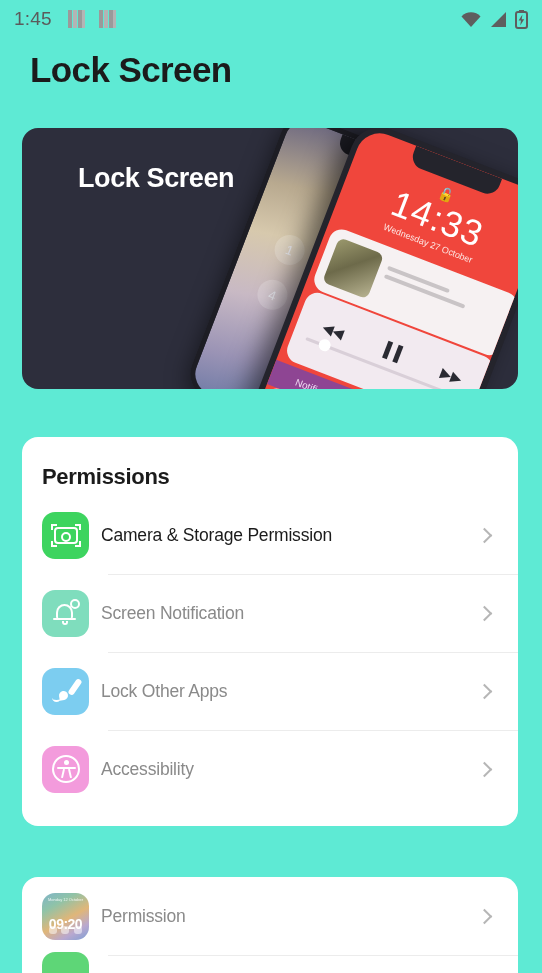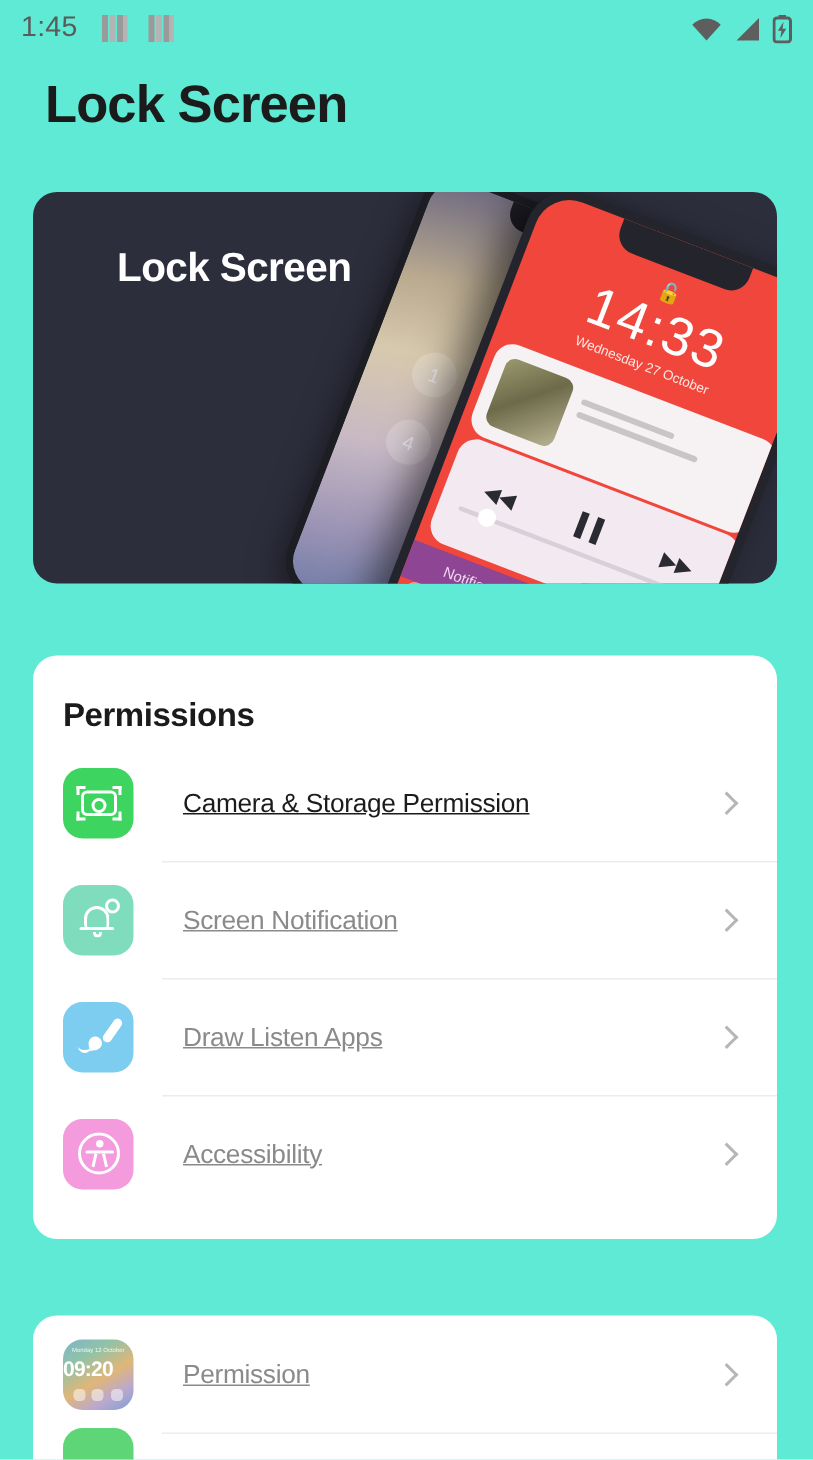--- a/index.html
+++ b/index.html
@@ -136,36 +136,36 @@
   .row + .row::before,
   .row.with-div::before {
     content:""; position:absolute; left: 86px; right: 0; top: 0; height: 1px;
     background: #ececec;
   }
   .row-ic {
     width: 47px; height: 47px; border-radius: 13px; flex: none;
     display: flex; align-items: center; justify-content: center;
   }
   .row-label {
-    margin-left: 33px; font-size: 17.5px; color: #8a8a8a; letter-spacing: -.2px; text-decoration: underline;
+    margin-left: 12px; font-size: 17.5px; color: #8a8a8a; letter-spacing: -.2px;
   }
   .row-label.active { color: #1b1b1b; }
   .chev {
     margin-left: auto; width: 11px; height: 11px;
     border-right: 2.4px solid #b6b6b6; border-top: 2.4px solid #b6b6b6;
     transform: rotate(45deg); margin-right: 8px;
   }
   #wallpaper-card { top: 877px; padding-bottom: 0; }
   .wp-thumb {
     width:47px;height:47px;border-radius:13px;overflow:hidden;position:relative;
     background: linear-gradient(150deg,#7fb4c9 0%,#8fc3a8 26%,#e0b679 55%,#b9a8cf 78%,#7d9fd4 100%);
     flex:none;
   }
   .wp-thumb .wt-top{position:absolute;top:4px;left:0;width:100%;text-align:center;font-size:4px;color:#fff;opacity:.85;}
-  .wp-thumb .wt-time{position:absolute;top:11px;left:0;width:100%;text-align:left;font-size:14px;color:#fff;font-weight:600;letter-spacing:-.5px;}
+  .wp-thumb .wt-time{position:absolute;top:23px;left:0;width:100%;text-align:center;font-size:14px;color:#fff;font-weight:600;letter-spacing:-.5px;}
   .wp-thumb .wt-dots{position:absolute;bottom:6px;left:0;width:100%;display:flex;justify-content:space-around;padding:0 5px;}
   .wp-thumb .wt-dots i{width:8px;height:8px;border-radius:3px;background:rgba(255,255,255,.5);display:block;}
   .partial-ic{
     width:47px;height:47px;border-radius:13px;background:#5ed677;flex:none;
   }
 
   
   .ic-cam, .ic-bell, .ic-brush, .ic-acc { position: relative; width:30px; height:30px; }
   .ic-cam .body{position:absolute;left:3px;top:7px;width:24px;height:17px;border:2px solid #fff;border-radius:4px;}
   .ic-cam .lens{position:absolute;left:10px;top:12px;width:10px;height:10px;border:2px solid #fff;border-radius:50%;}
@@ -303,21 +303,21 @@
     </div>
 
     <div class="row">
       <span class="row-ic" style="background:#7ccdf0">
         <span class="ic-brush">
             <span class="h"></span>
             <span class="t"></span>
             <span class="w"></span>
           </span>
       </span>
-      <span class="row-label">Draw Listen Apps</span>
+      <span class="row-label">Lock Other Apps</span>
       <span class="chev"></span>
     </div>
 
     <div class="row">
       <span class="row-ic" style="background:#f39bdc">
         <span class="ic-acc">
             <span class="o"></span>
             <span class="hd"></span>
             <span class="ar"></span>
             <span class="lg l"></span>

